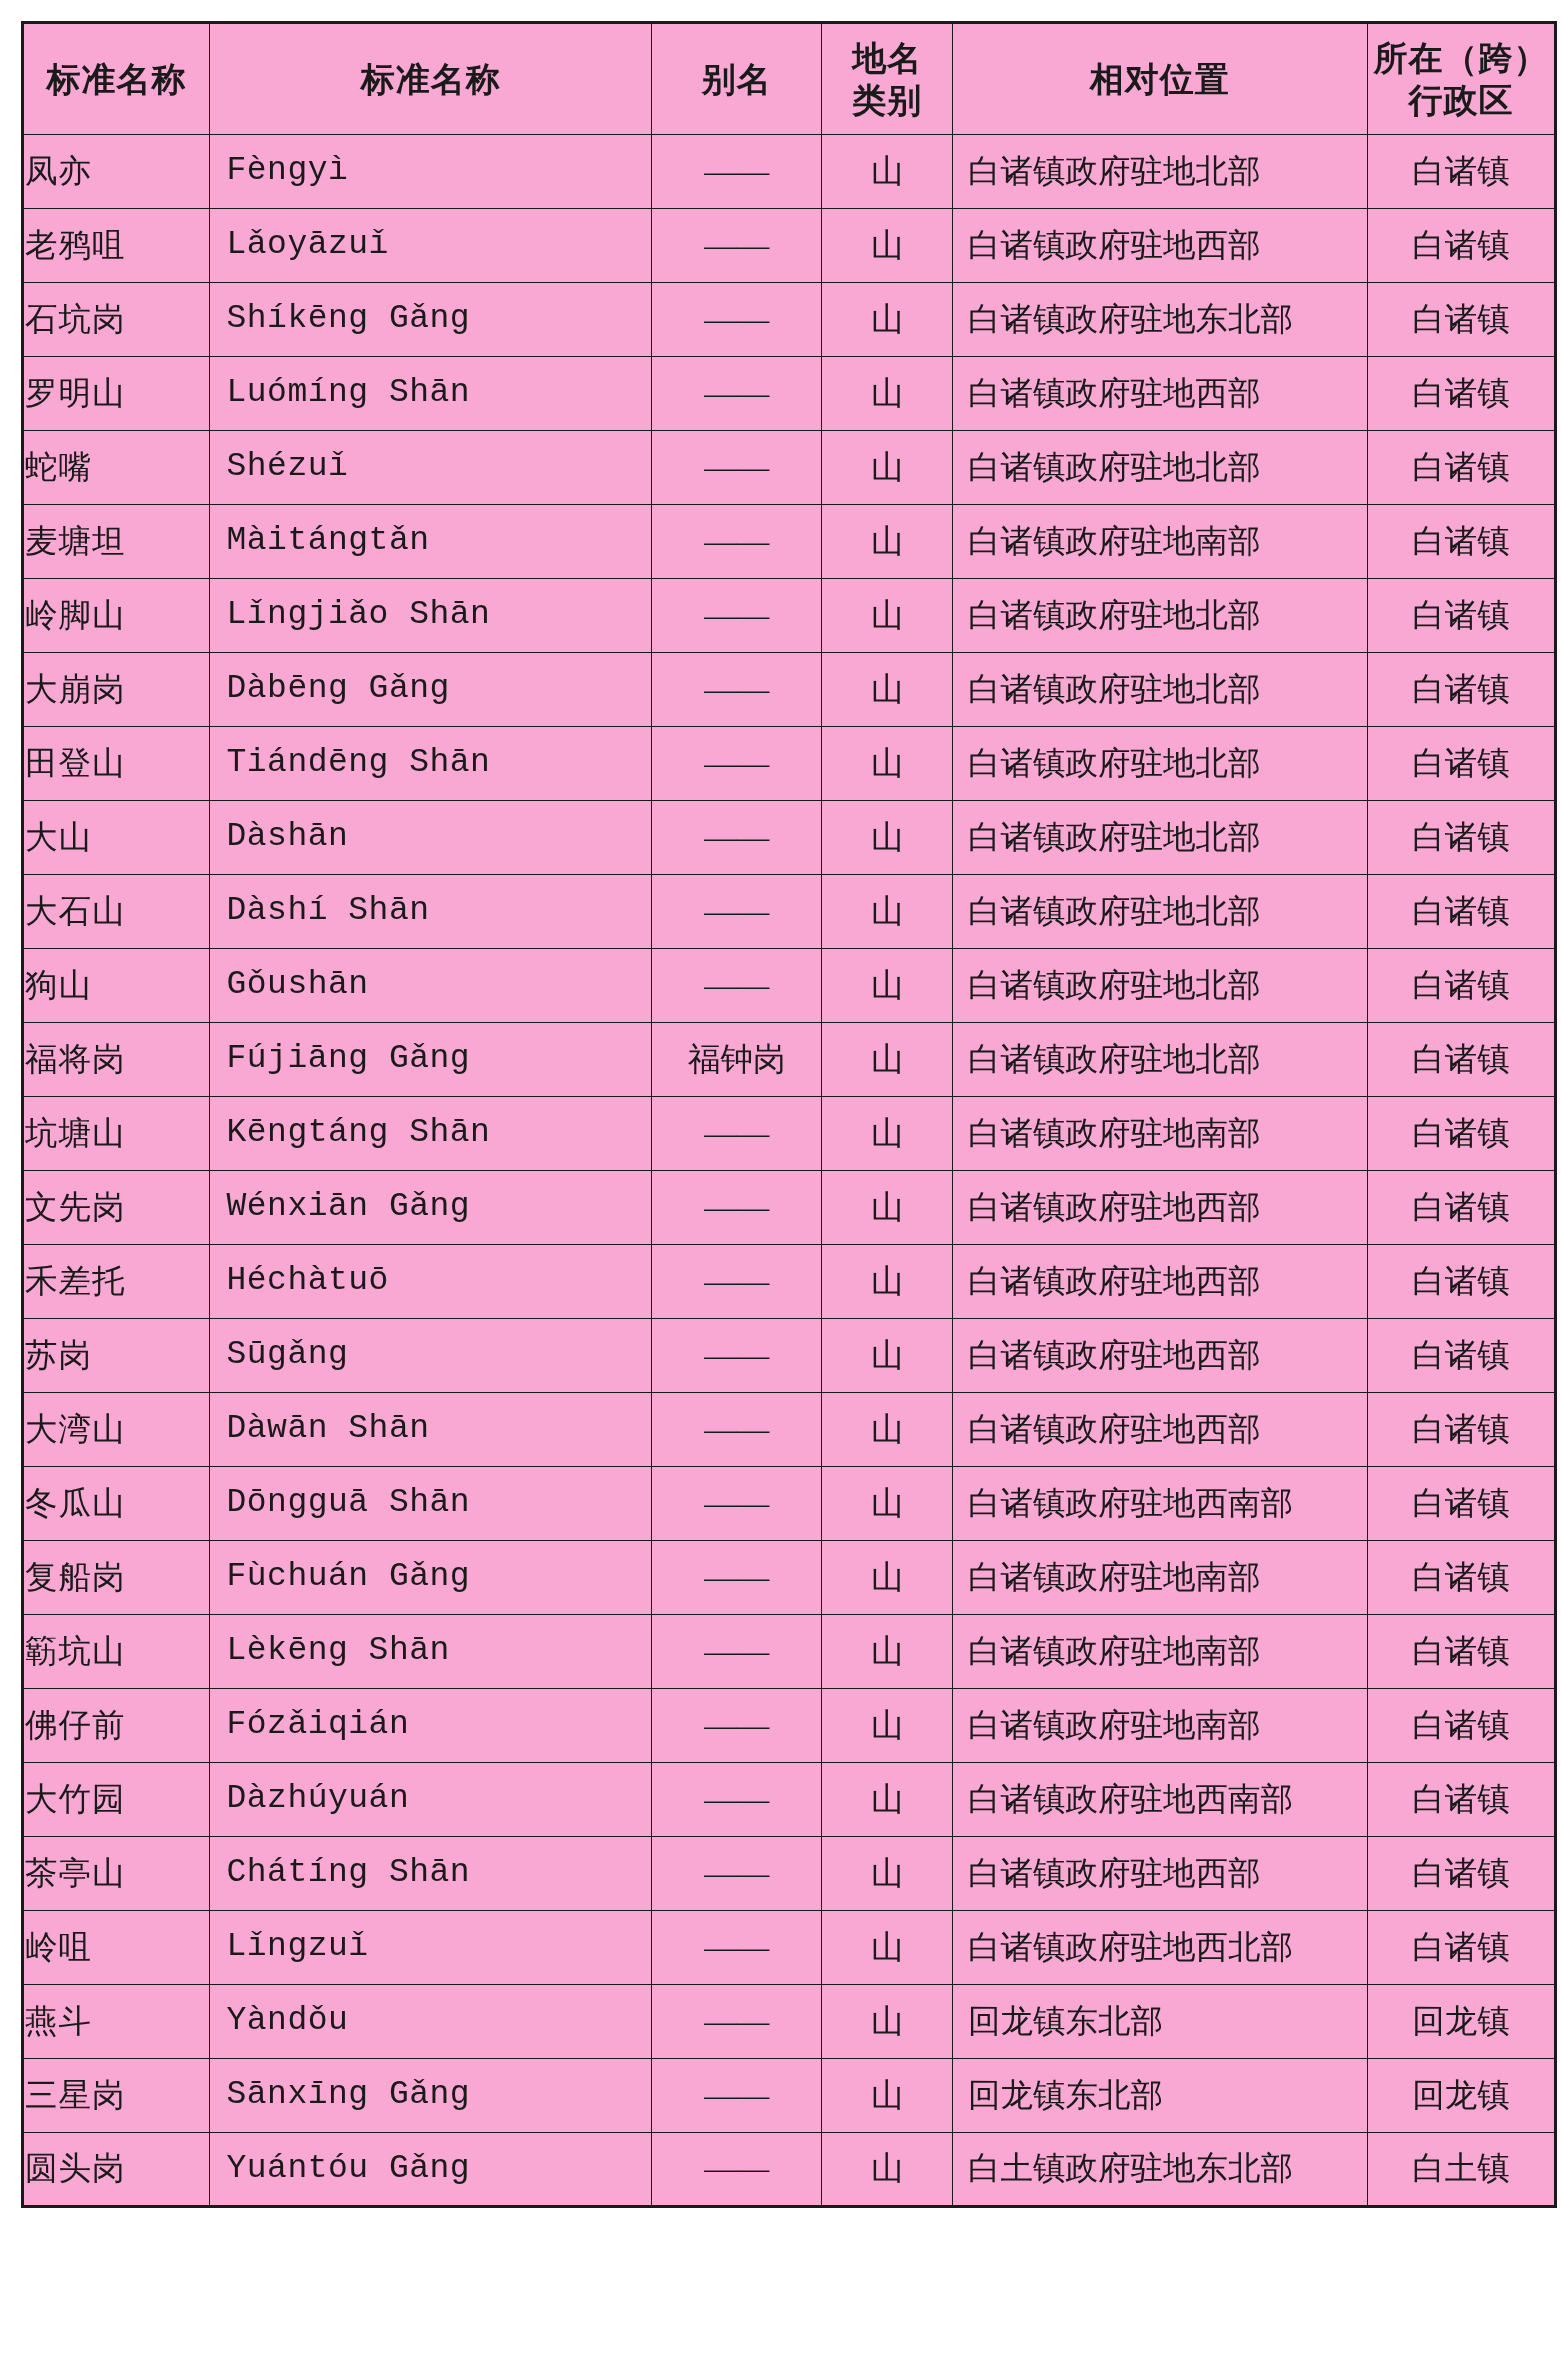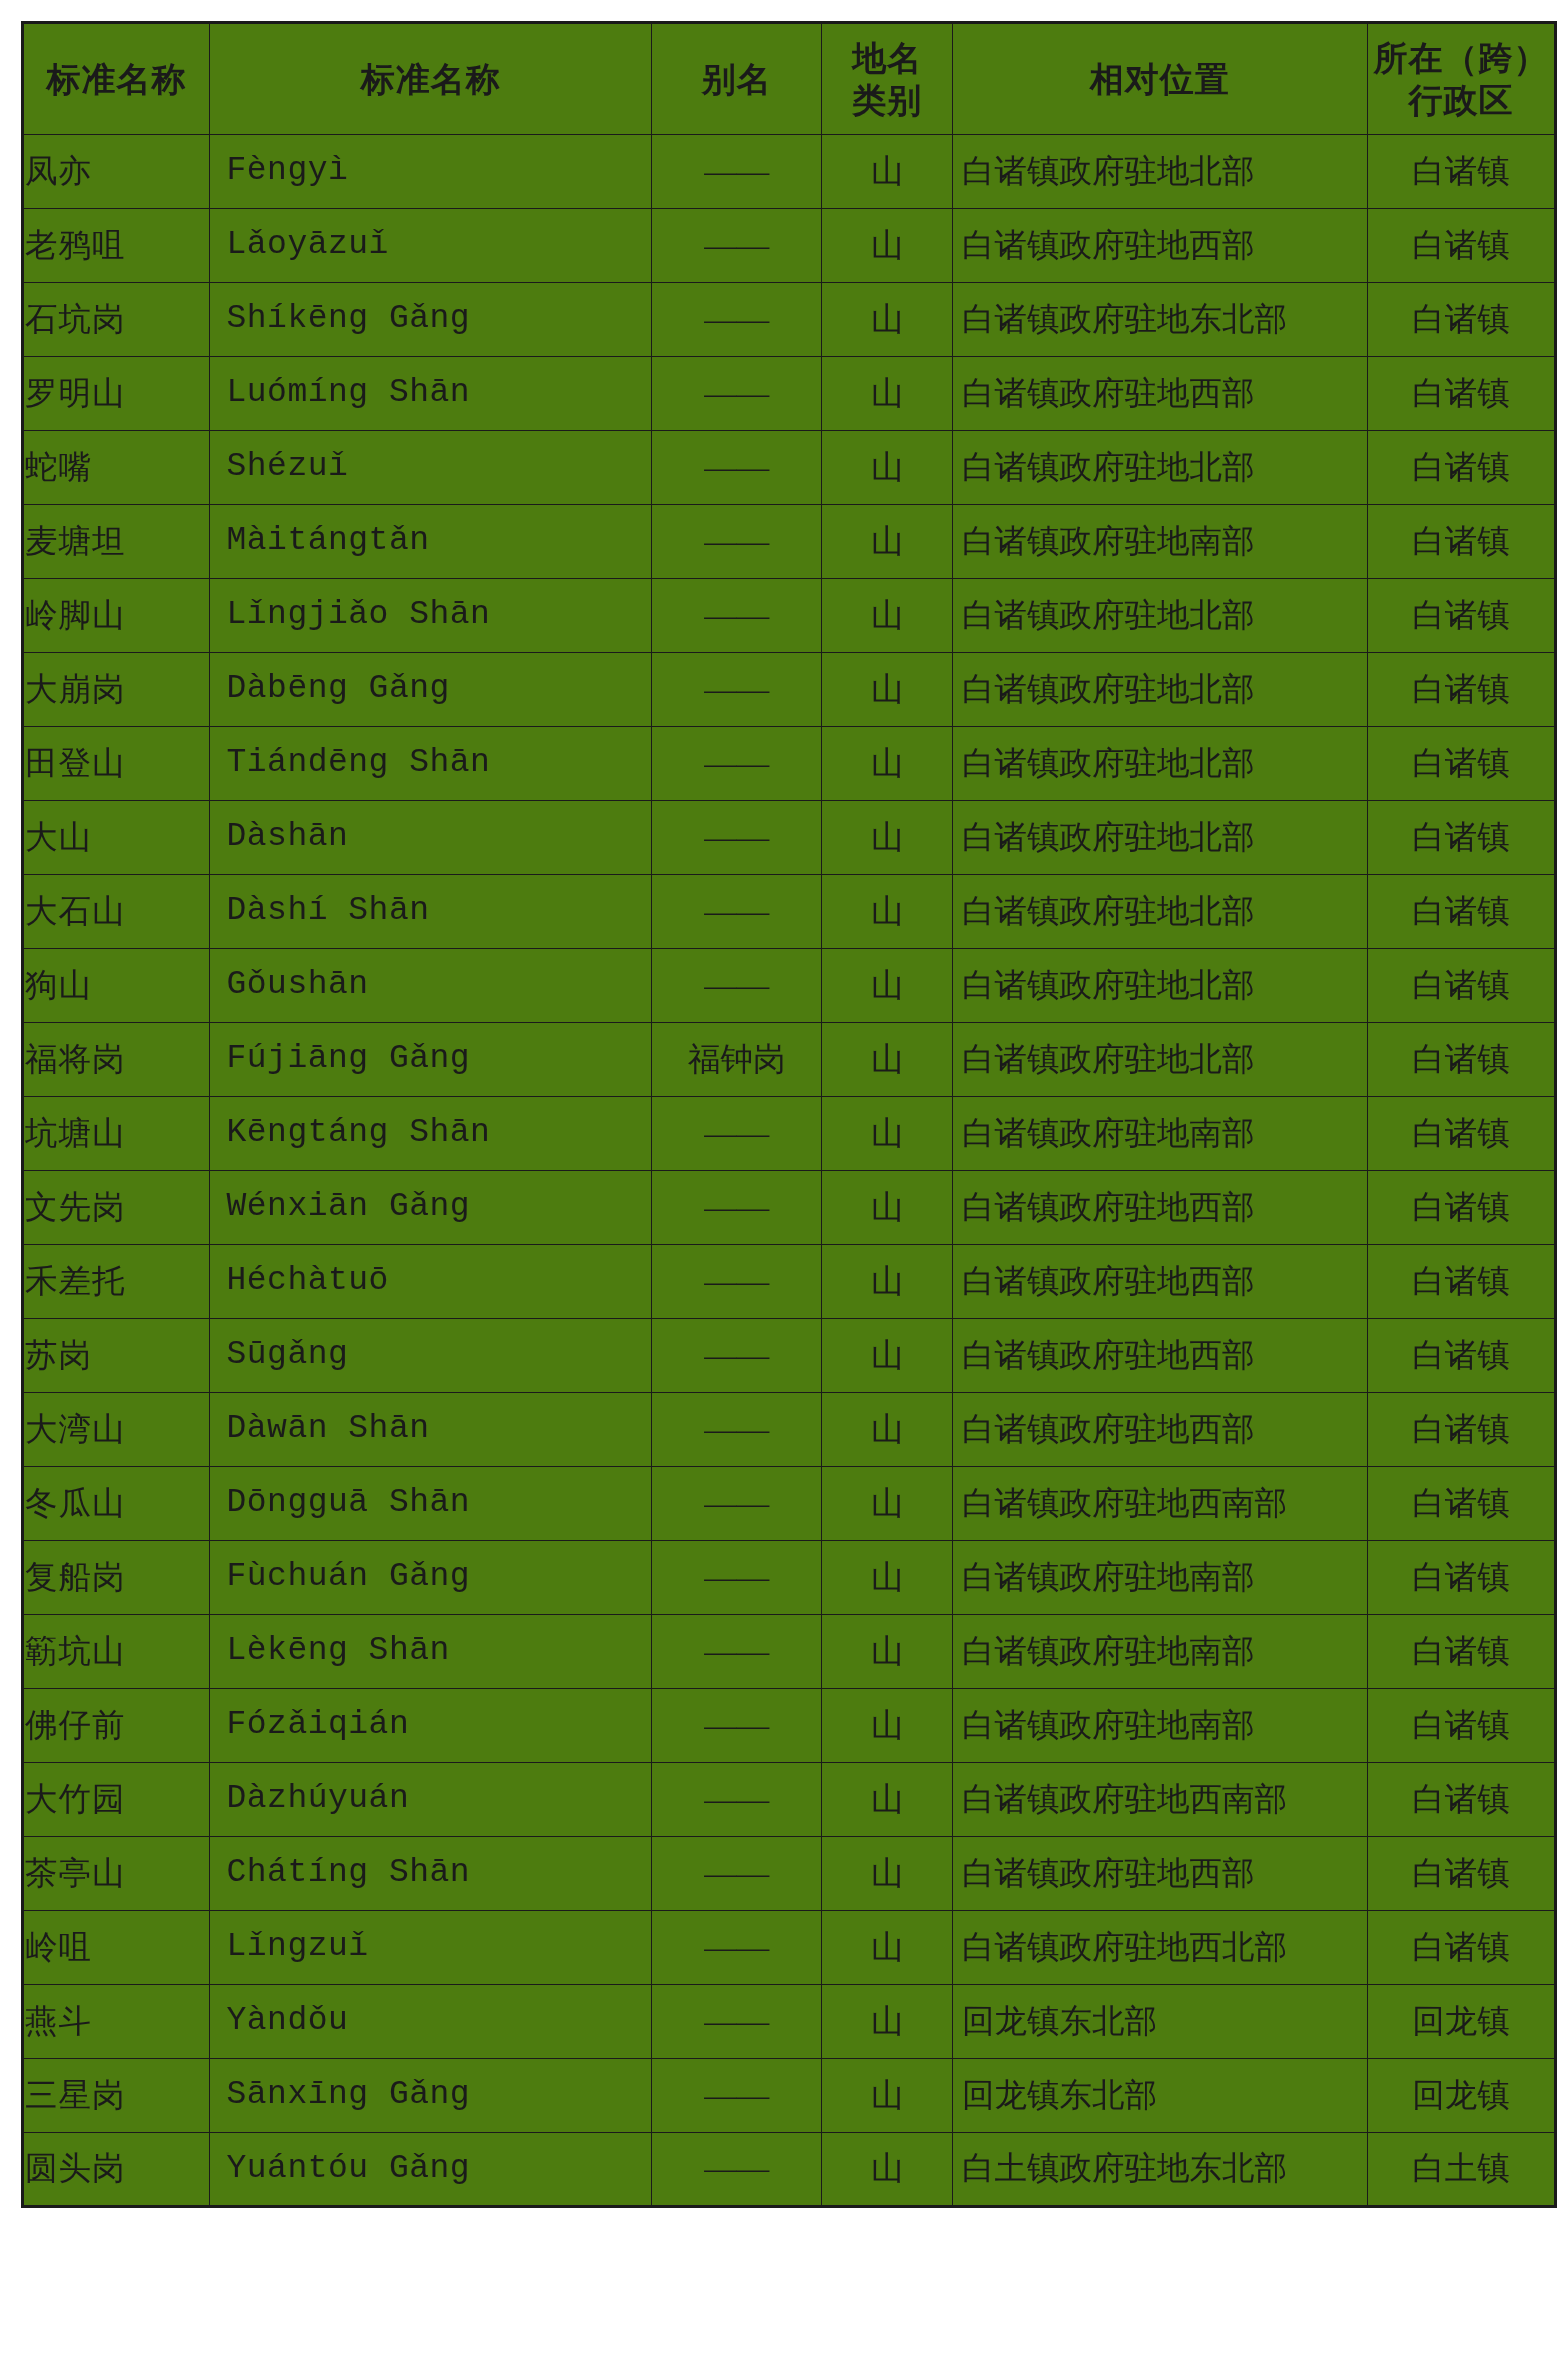--- a/index.html
+++ b/index.html
@@ -16,21 +16,21 @@
   }
   .sheet {
     position: absolute;
     left: 21px;
     top: 21px;
   }
   table.gazetteer {
     border-collapse: collapse;
     table-layout: fixed;
     width: 1536px;
-    background: #4d7c0f;
+    background: #f9a8d4;
   }
   table.gazetteer th,
   table.gazetteer td {
     border: 1.9px solid #1a1a1a;
     vertical-align: middle;
     overflow: hidden;
   }
   table.gazetteer {
     border: 3.8px solid #1a1a1a;
   }
@@ -64,21 +64,21 @@
     letter-spacing: 0.5px;
   }
   td.col-2 {
     text-align: center;
   }
   td.col-3 {
     text-align: center;
   }
   td.col-4 {
     text-align: left;
-    padding-left: 9px;
+    padding-left: 15px;
   }
   td.col-5 {
     text-align: center;
     margin-top: 20px;
   }
 </style>
 </head>
 <body>
 
 <div class="sheet">

